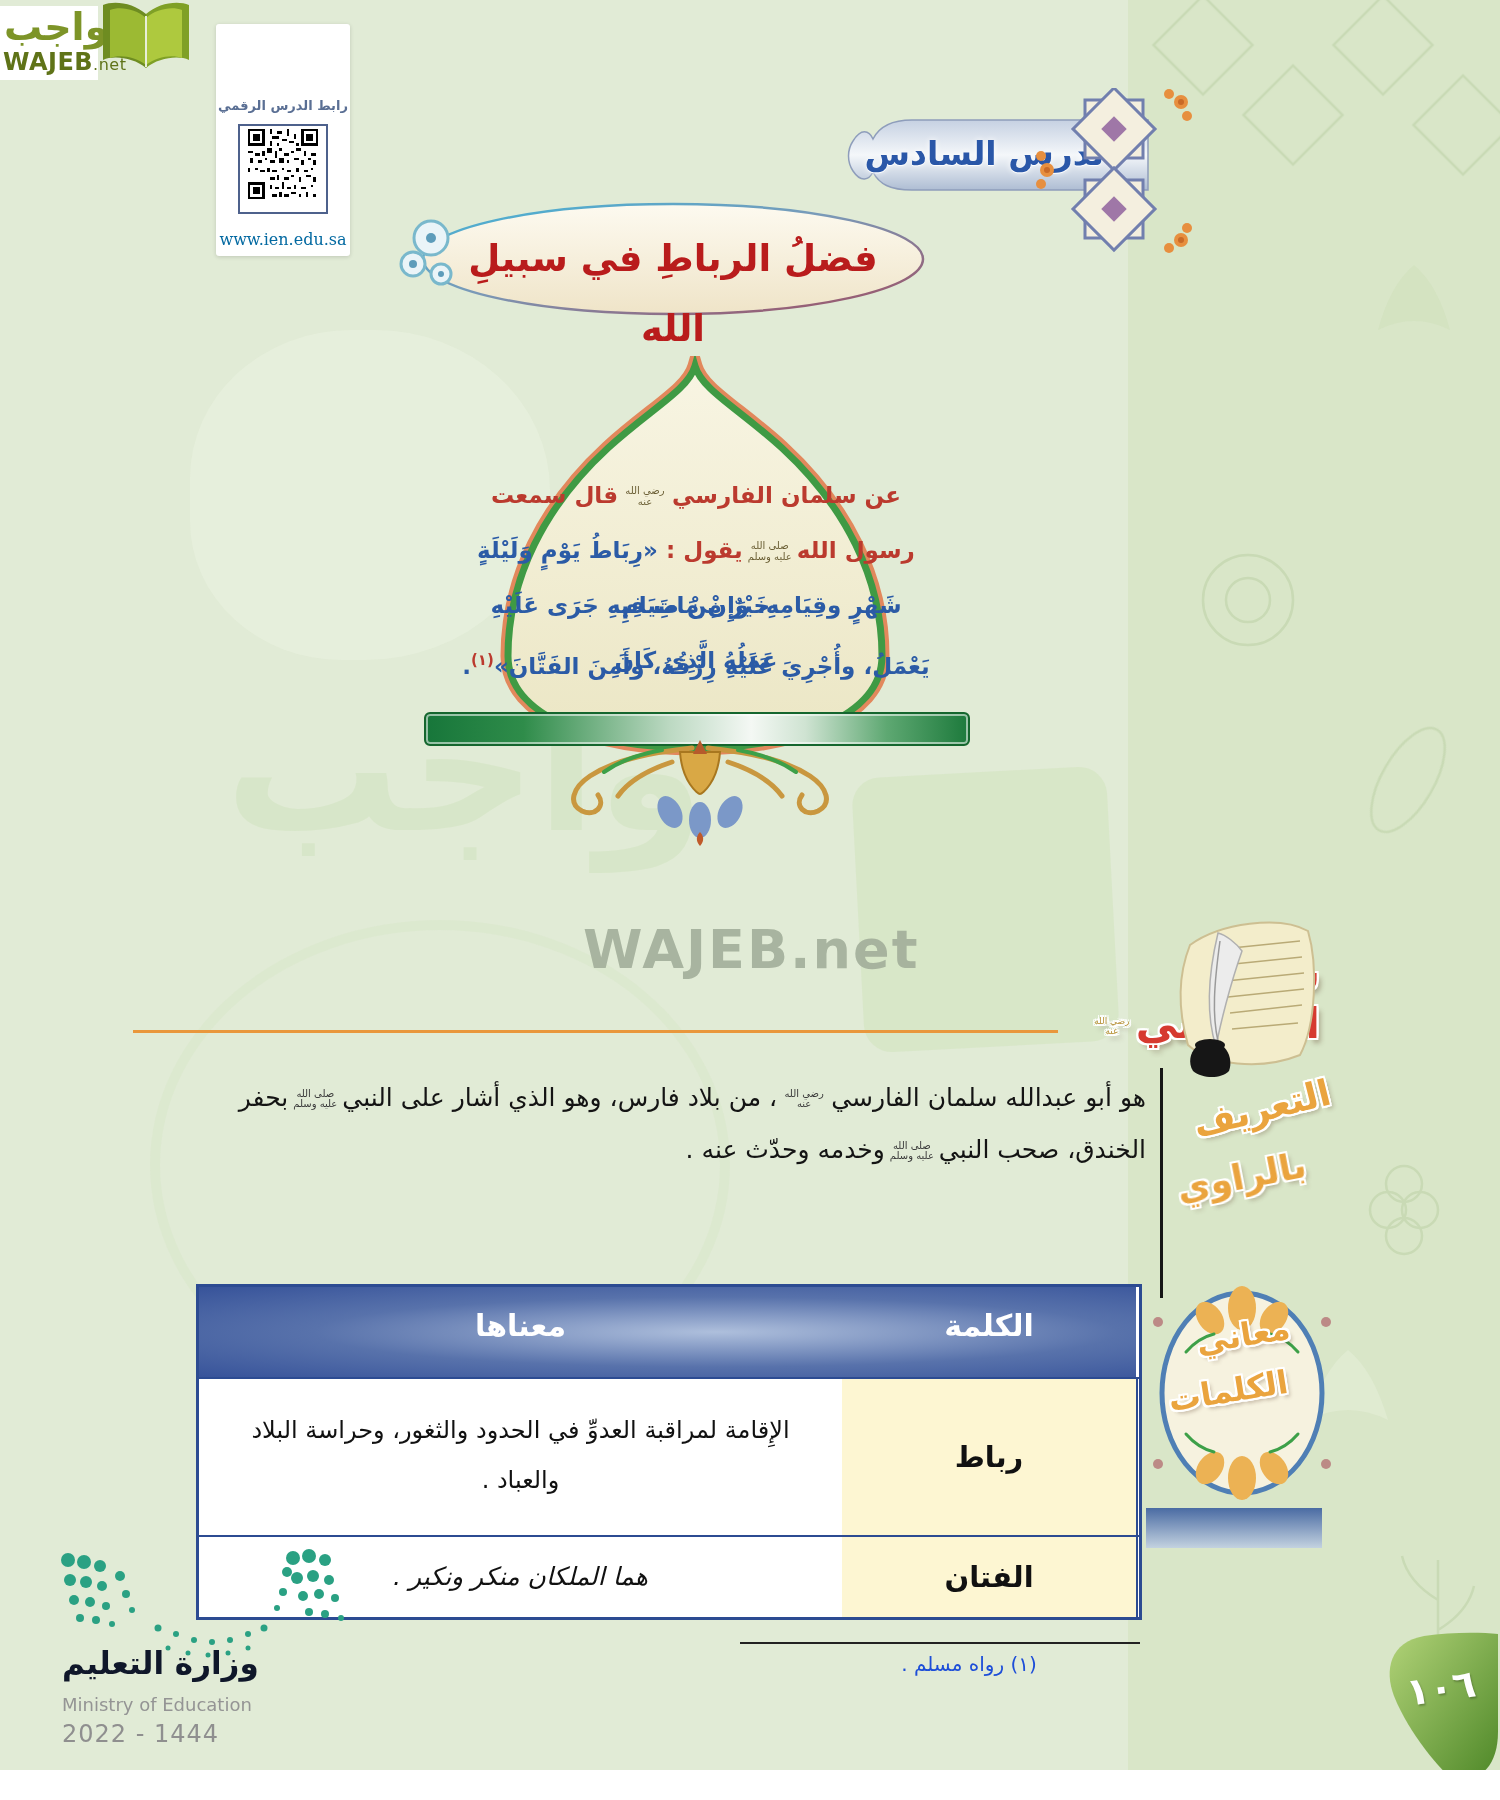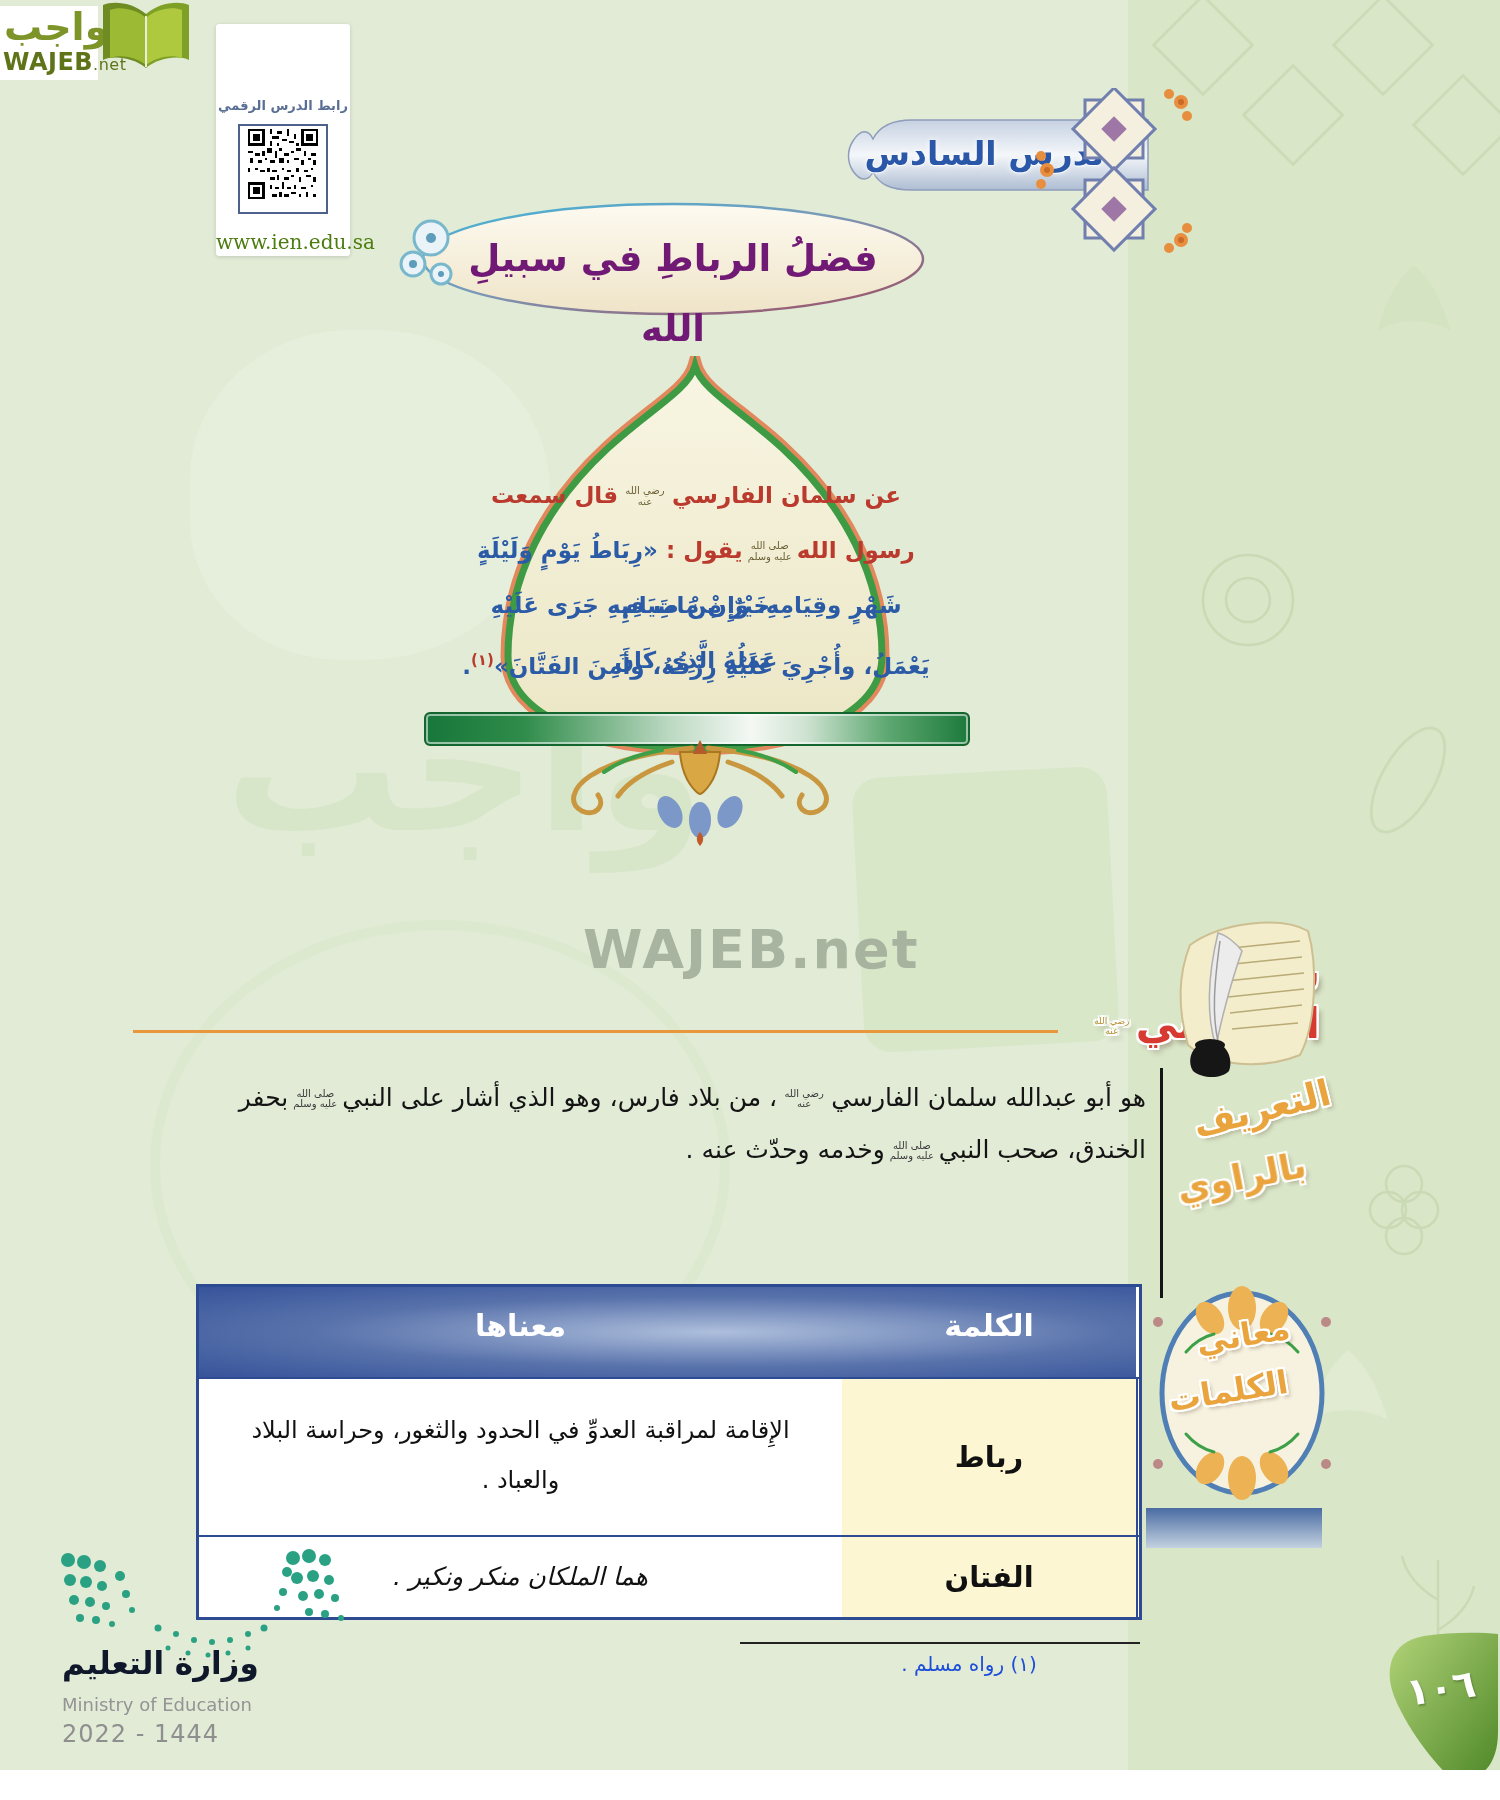--- a/index.html
+++ b/index.html
@@ -16,27 +16,27 @@
   .ghost2{left:190px;top:330px;width:360px;height:330px;background:#e9f1e0;border-radius:48% 52% 55% 45%;opacity:.6;}
   
   .white-patch{left:0;top:6px;width:98px;height:74px;background:#fff;}
   .logo-ar{left:4px;top:8px;font-size:38px;font-weight:bold;color:#7d9428;line-height:1;}
   .logo-latin{left:3px;top:48px;font-size:24px;font-weight:bold;color:#5f7318;letter-spacing:.5px;}
   .logo-latin small{font-size:16px;font-weight:normal;}
   .qr-card{left:216px;top:16px;width:134px;height:232px;background:#fff;border-radius:3px;
            box-shadow:0 1px 4px rgba(0,0,0,.15);text-align:center;margin-top:8px;}
   .qr-title{position:absolute;top:74px;left:0;width:100%;font-size:13px;font-weight:bold;color:#5a6f94;}
   .qr-box{position:absolute;top:100px;left:22px;width:80px;height:80px;border:2px solid #4e618c;background:#fff;padding:3px;}
-  .qr-url{position:absolute;top:206px;left:0;width:100%;font-size:20px;color:#4d7c0f;font-family:"DejaVu Serif",serif;}
+  .qr-url{position:absolute;top:206px;left:0;width:100%;font-size:16px;color:#0369a1;font-family:"DejaVu Serif",serif;}
   
   .banner-text{left:858px;top:128px;width:264px;height:52px;text-align:center;font-size:33px;font-weight:bold;
                color:#2a57a8;line-height:52px;text-shadow:0 1px 0 #fff,0 0 6px rgba(255,255,255,.95);}
   
   .title-text{left:448px;top:224px;width:450px;height:70px;text-align:center;font-size:37px;font-weight:bold;
-              color:#701a75;line-height:70px;}
+              color:#b91c1c;line-height:70px;}
   
   .hadith{left:462px;top:468px;width:468px;text-align:center;font-weight:bold;font-size:23px;}
   .hadith .line{height:55px;line-height:55px;}
   .red{color:#bb3a2e;}
   .blue{color:#2b5ba6;}
   .ref{font-size:15px;vertical-align:super;}
   .hon{display:inline-block;font-size:10px;line-height:1.05;max-width:46px;text-align:center;
        vertical-align:middle;margin:0 4px;font-weight:normal;color:#6b5f35;}
   
   .green-bar{left:424px;top:712px;width:542px;height:30px;border:2px solid #15662e;border-radius:6px;

